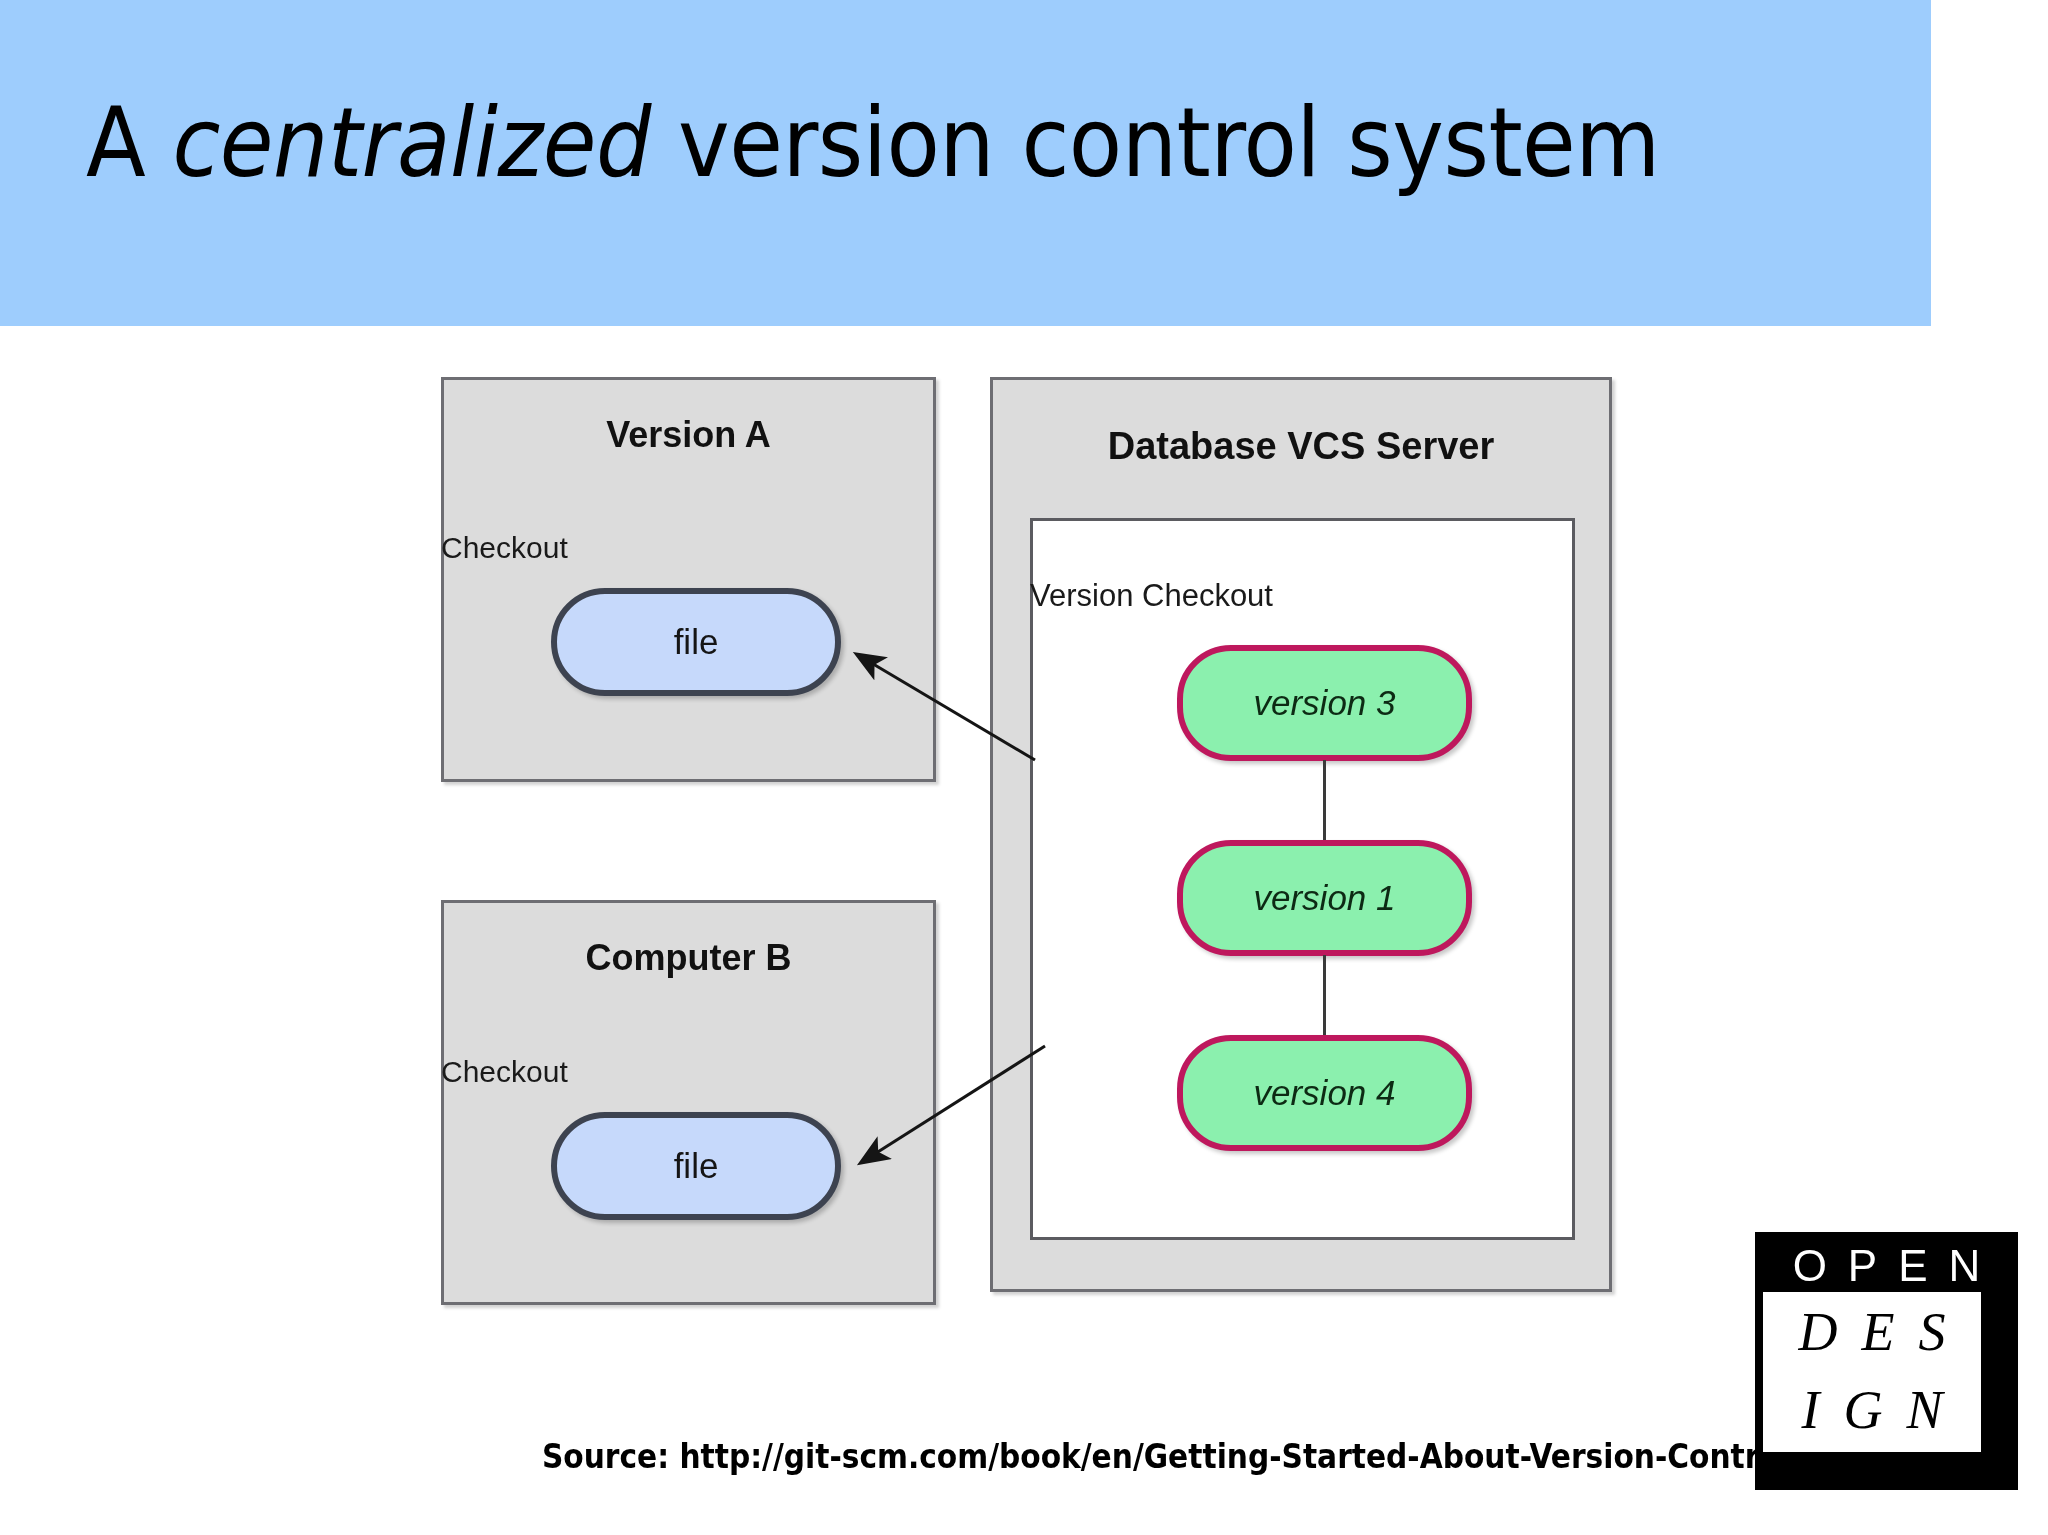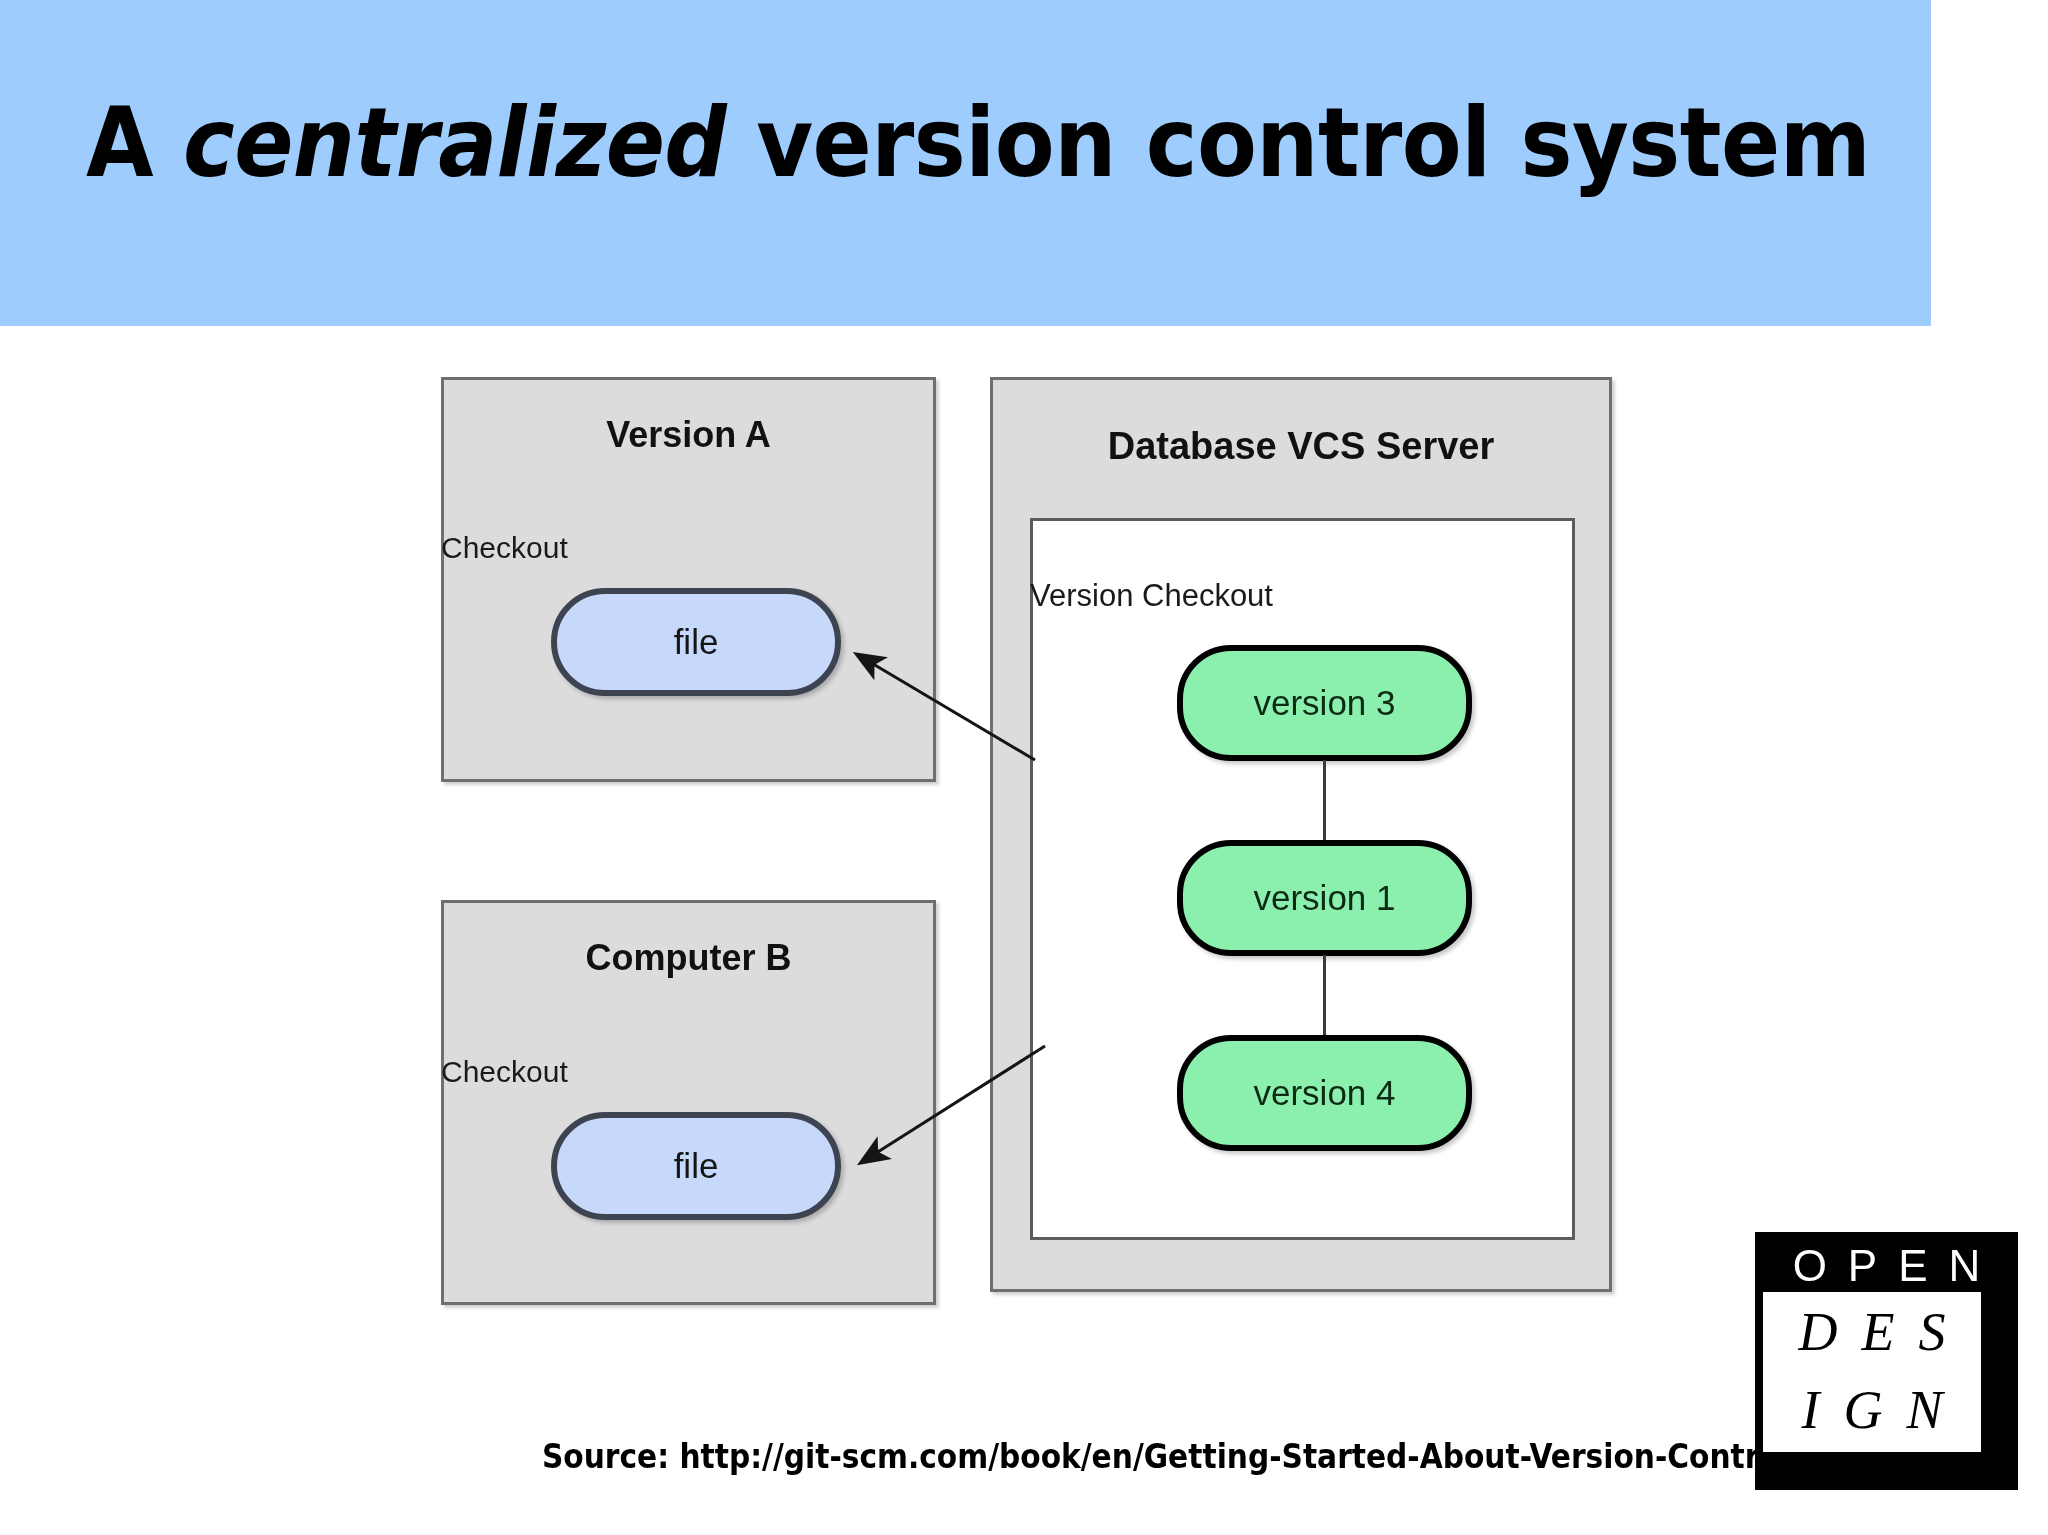--- a/index.html
+++ b/index.html
@@ -25,21 +25,21 @@
     height: 326px;
     background: #9ecdfd;
   }
   #slide-title {
     position: absolute;
     left: 86px;
     top: 92px;
     width: 1800px;
     font-family: "DejaVu Sans Condensed", "Liberation Sans Narrow", "Liberation Sans", sans-serif;
     font-size: 97px;
-    font-weight: 700;
+    font-weight: 400;
     color: #000000;
     letter-spacing: -0.5px;
     white-space: nowrap;
     line-height: 1.05;
   }
   #slide-title .em {
     font-style: italic;
   }
 
   
@@ -112,23 +112,24 @@
     color: #151515;
     box-shadow: 3px 3px 4px rgba(0,0,0,0.22);
   }
   .capsule.file {
     background: #c6d9fb;
     border: 6px solid #3d4350;
     border-radius: 62px;
   }
   .capsule.version {
     background: #8bf0ae;
-    border: 6px solid #000000;
+    border: 6px solid #be185d;
     border-radius: 54px;
     color: #0d2a14;
+    font-style: italic;
   }
 
   #file-a    { left: 551px;  top: 588px;  width: 290px; height: 108px; }
   #file-b    { left: 551px;  top: 1112px; width: 290px; height: 108px; }
   #version-3 { left: 1177px; top: 645px;  width: 295px; height: 116px; }
   #version-2 { left: 1177px; top: 840px;  width: 295px; height: 116px; }
   #version-1 { left: 1177px; top: 1035px; width: 295px; height: 116px; }
 
   
   .version-connector {

